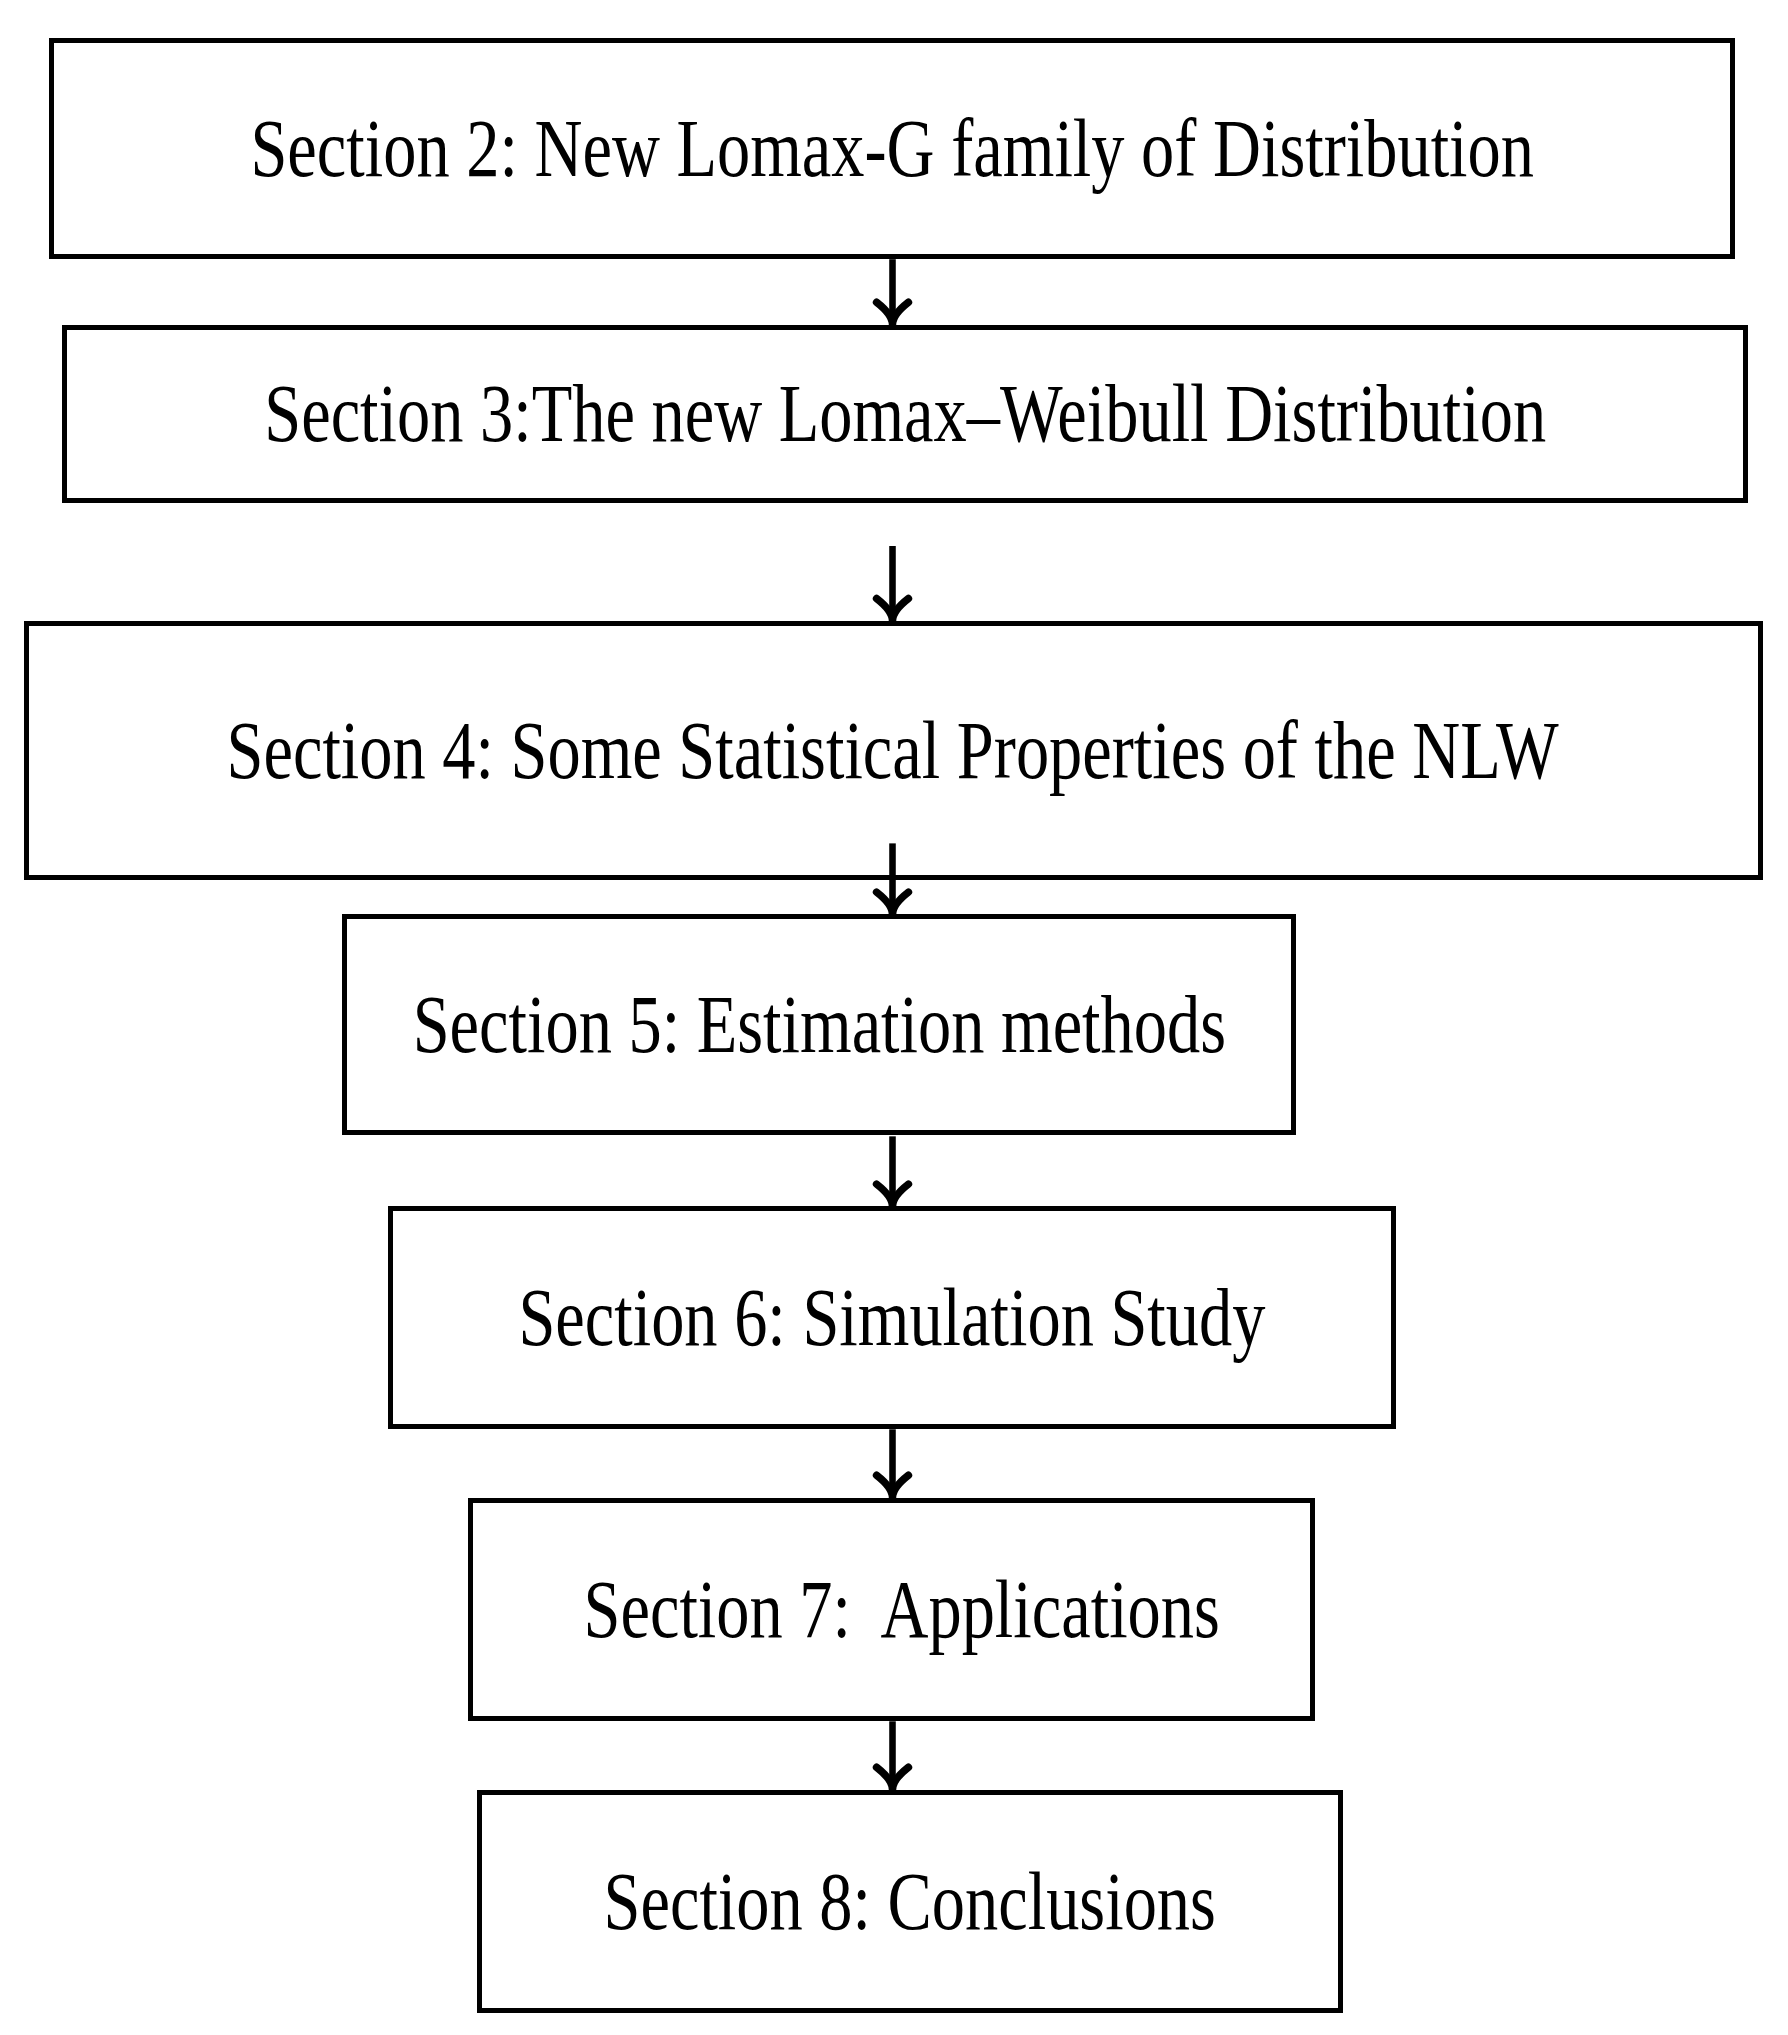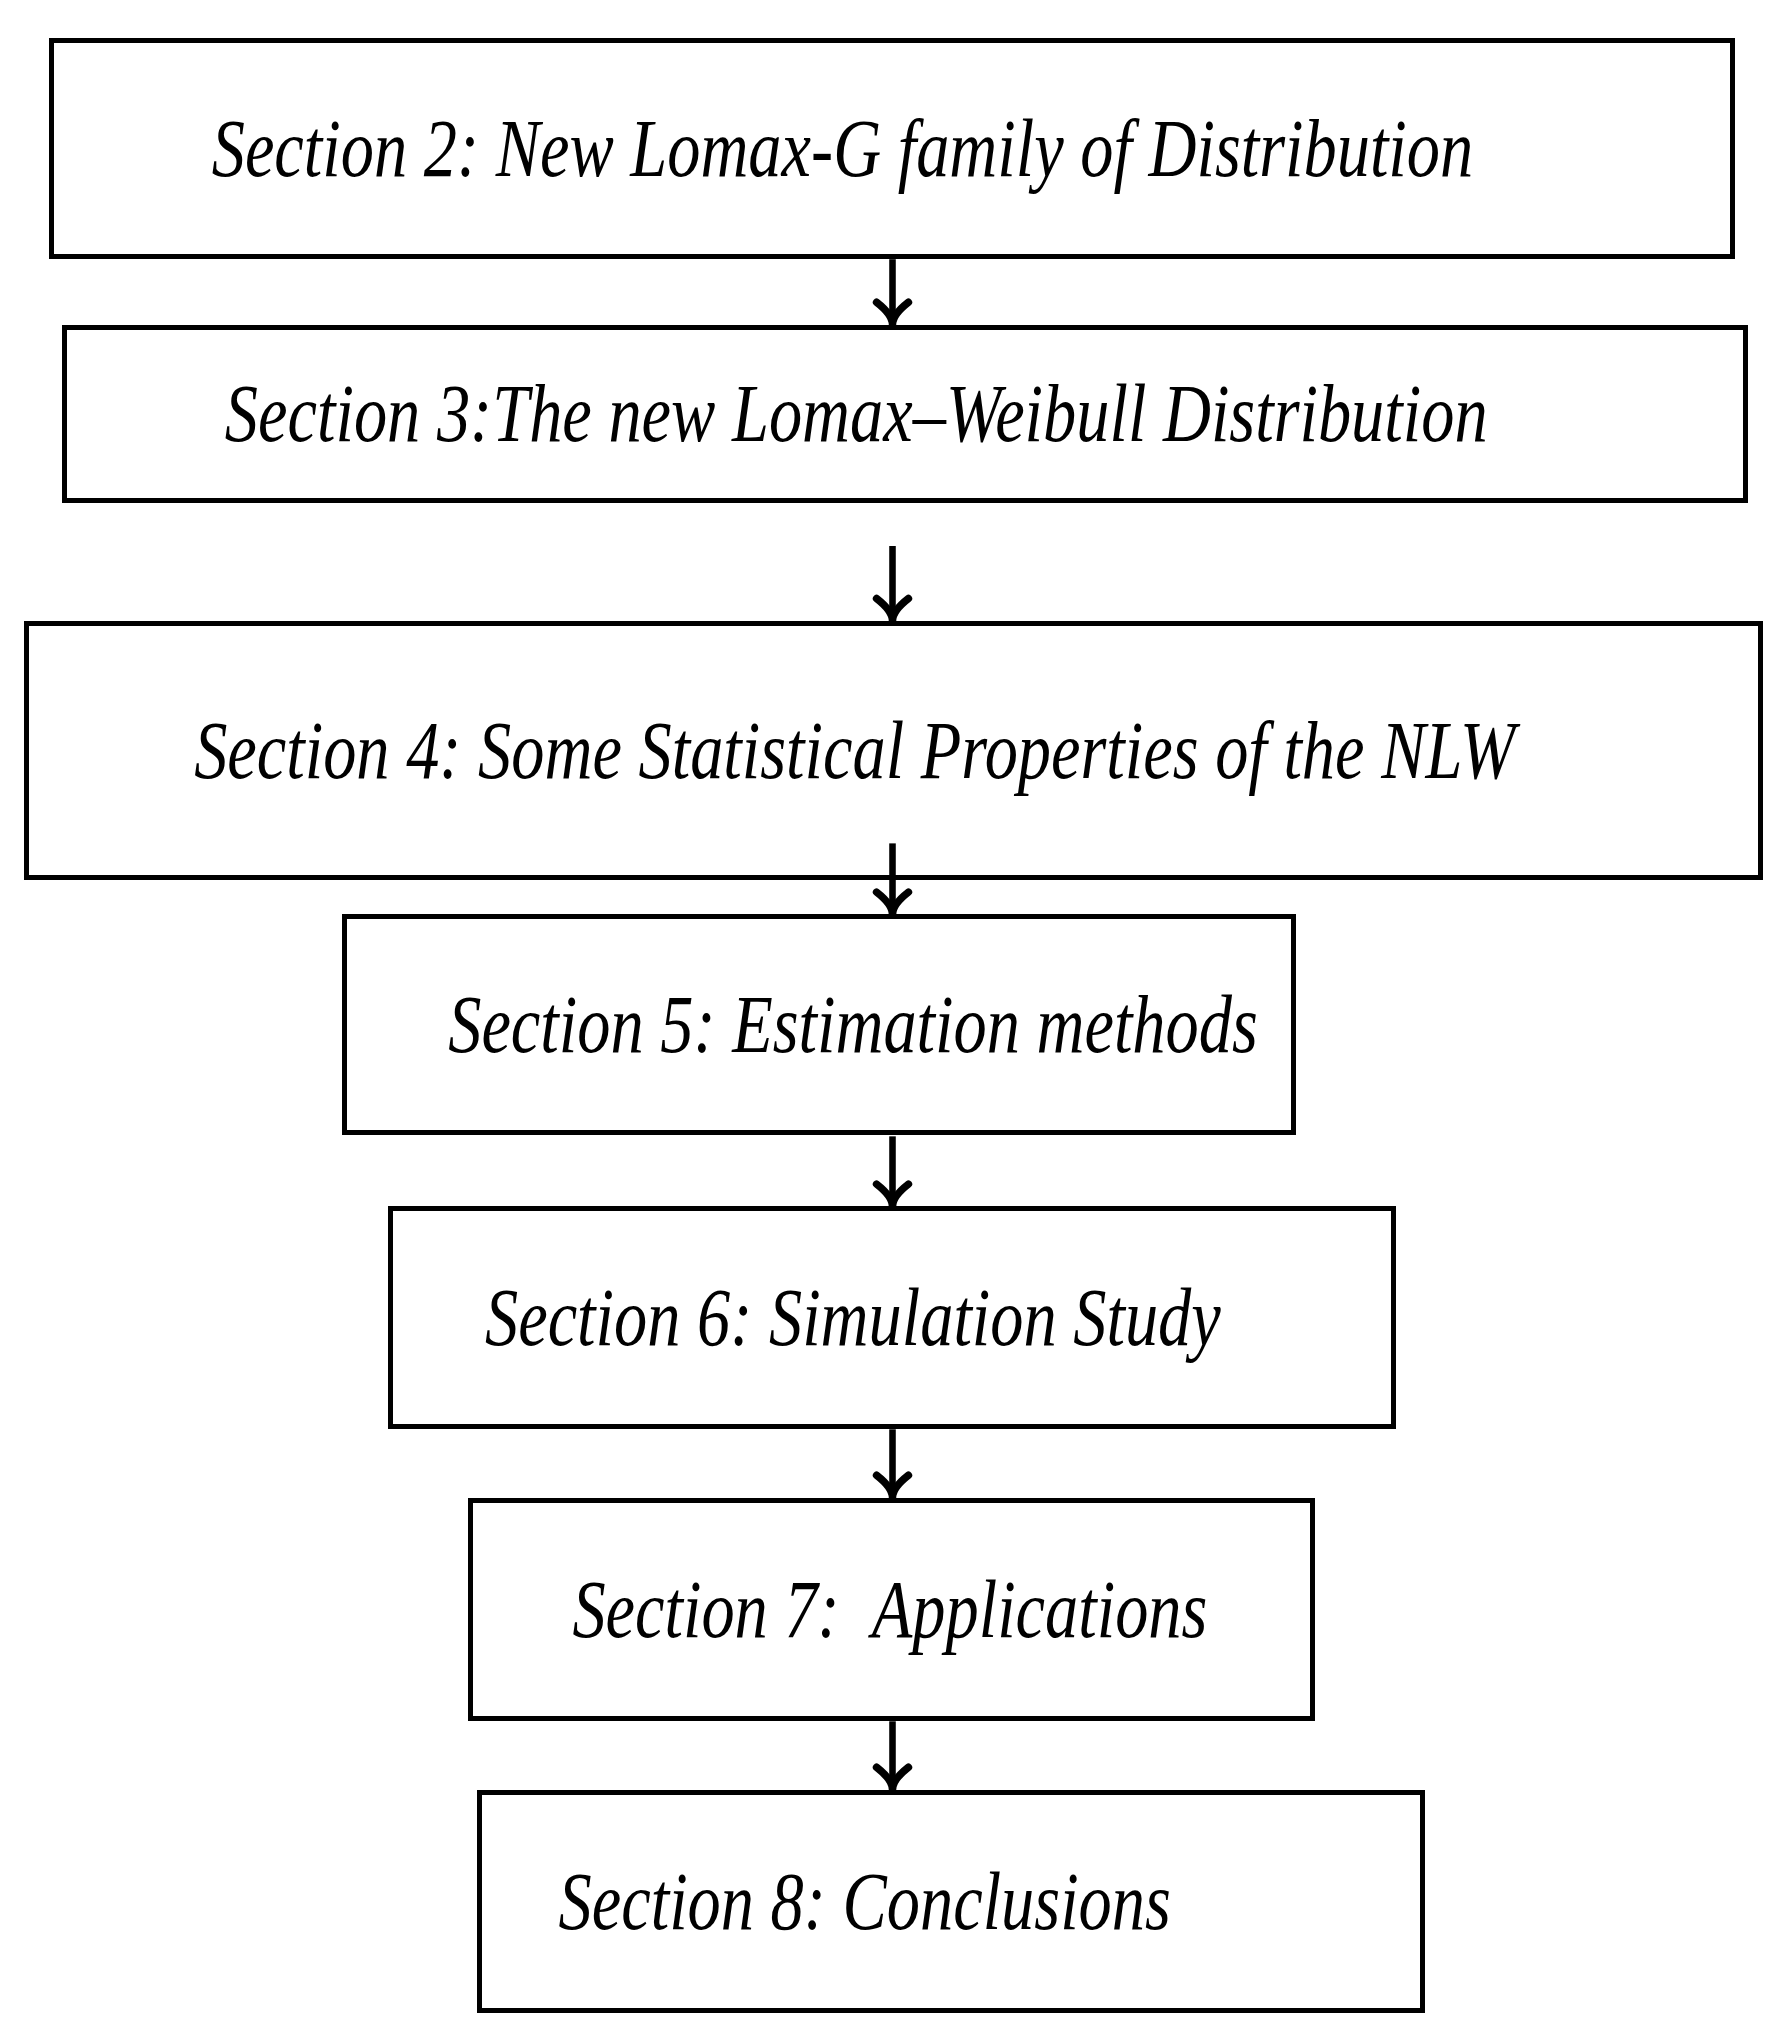--- a/index.html
+++ b/index.html
@@ -16,21 +16,21 @@
     overflow: hidden;
     font-family: "Liberation Serif", "DejaVu Serif", serif;
   }
   .node {
     position: absolute;
     box-sizing: border-box;
     border: 5.6px solid #000000;
     background: #ffffff;
     display: flex;
     align-items: center;
-    font-style: italic;
+    justify-content: center;
   }
   .node-label {
     color: #000000;
     font-family: "Liberation Serif", "DejaVu Serif", serif;
     font-weight: 400;
     white-space: pre;
     line-height: 1.05;
     text-align: center;
     display: block;
     transform: scaleX(0.80);
@@ -67,21 +67,21 @@
   </div>
 
   <div class="node" style="left: 388px; top: 1206px; width: 1008px; height: 223px; border-color: rgb(0, 0, 0);">
     <span class="node-label" style="font-size: 83px;">Section 6: Simulation Study</span>
   </div>
 
   <div class="node" style="left: 468px; top: 1498px; width: 847px; height: 223px; border-color: rgb(0, 0, 0); padding-left: 20px;">
     <span class="node-label" style="font-size: 83px;">Section 7:  Applications</span>
   </div>
 
-  <div class="node" style="left: 477px; top: 1790px; width: 948px; height: 223px; border-color: rgb(0, 0, 0);">
+  <div class="node" style="left: 477px; top: 1790px; width: 866px; height: 223px; border-color: rgb(0, 0, 0);">
     <span class="node-label" style="font-size: 83px;">Section 8: Conclusions</span>
   </div>
 
   <svg class="arrow" width="75" height="66" viewBox="0 0 80 70" style="left: 855px; top: 259px;">
       <line x1="40" y1="0" x2="40" y2="70" stroke="#000000" stroke-width="7"></line>
       <path d="M 23 46 Q 40 59.2 40 70 Q 40 59.2 57 46" stroke="#000000" stroke-width="8" stroke-linecap="round" stroke-linejoin="round" fill="none"></path>
     </svg>
   <svg class="arrow" width="75" height="75" viewBox="0 0 80 80" style="left: 855px; top: 546px;">
       <line x1="40" y1="0" x2="40" y2="80" stroke="#000000" stroke-width="7"></line>
       <path d="M 23 56 Q 40 69.2 40 80 Q 40 69.2 57 56" stroke="#000000" stroke-width="8" stroke-linecap="round" stroke-linejoin="round" fill="none"></path>

